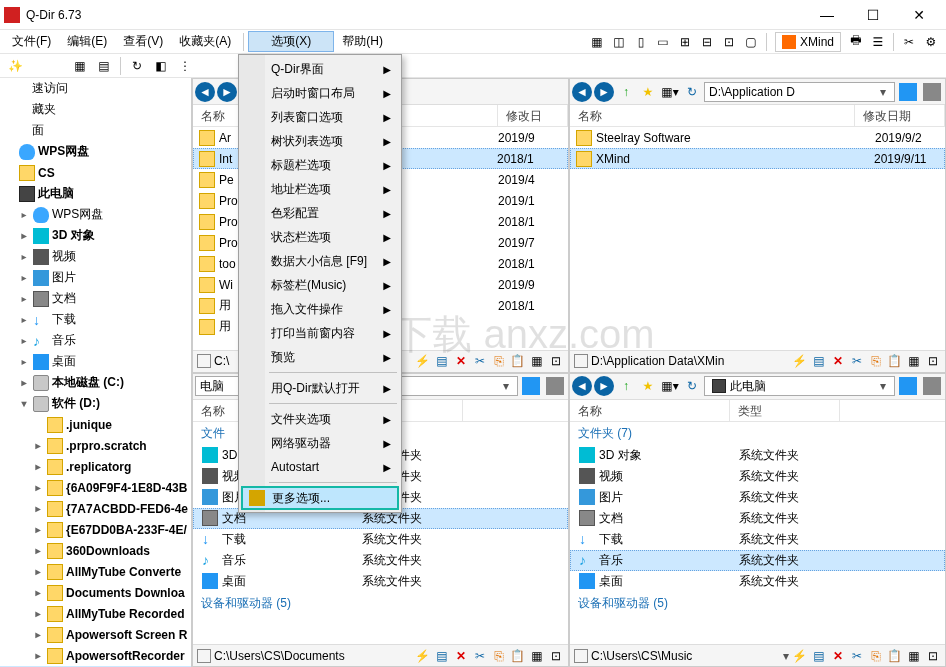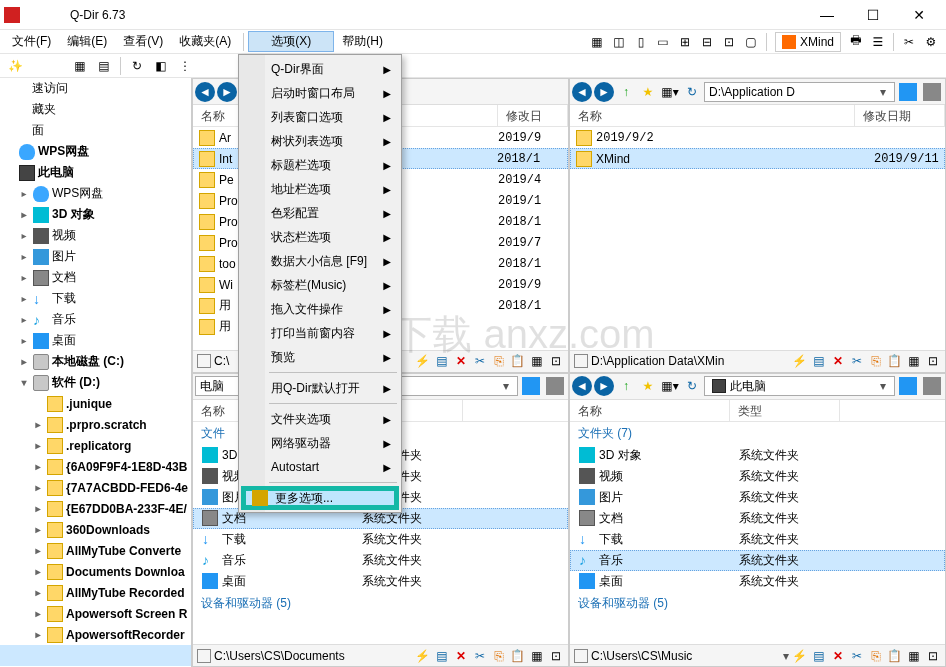--- a/index.html
+++ b/index.html
@@ -1,20 +1,20 @@
 <!DOCTYPE html>
 <html><head>
 <meta charset="utf-8">
 <style>
 * { margin: 0; padding: 0; box-sizing: border-box; font-family: "Microsoft YaHei", "Segoe UI", sans-serif; font-size: 12px; }
 body { background: #fff; width: 946px; height: 667px; overflow: hidden; position: relative; }
 
 .titlebar { height: 30px; background: #fff; display: flex; align-items: center; padding: 0 4px; border-bottom: 1px solid #e5e5e5; }
 .titlebar-icon { width: 16px; height: 16px; background: #d02020; margin-right: 6px; }
-.titlebar-title { flex: 1; margin-left: 44px; }
+.titlebar-title { flex: 1; }
 .win-controls { display: flex; }
 .win-btn { width: 46px; height: 30px; display: flex; align-items: center; justify-content: center; font-size: 14px; }
 
 .menubar { height: 24px; background: #fff; display: flex; align-items: center; padding: 0 4px; border-bottom: 1px solid #e5e5e5; position: relative; }
 .menu-item { padding: 2px 8px; cursor: default; }
 .menu-item.active { background: #cce4f7; border: 1px solid #7eb4ea; padding: 1px 22px; }
 .menu-sep { width: 1px; height: 18px; background: #ccc; margin: 0 4px; }
 .tool-icon { width: 18px; height: 18px; margin: 0 2px; display: inline-flex; align-items: center; justify-content: center; cursor: pointer; }
 .toolbar-right { display: flex; align-items: center; margin-left: auto; }
 .xmind-btn { display: flex; align-items: center; padding: 2px 6px; border: 1px solid #ccc; margin: 0 4px; }
@@ -69,30 +69,30 @@
 .pane-status { height: 22px; border-top: 1px solid #ddd; display: flex; align-items: center; padding: 0 4px; background: #f5f5f5; gap: 3px; }
 .st-check { width: 14px; height: 14px; border: 1px solid #888; }
 .st-path { flex: 1; overflow: hidden; white-space: nowrap; }
 .st-icon { width: 16px; height: 16px; display: inline-flex; align-items: center; justify-content: center; }
 .st-red { color: #d00; font-weight: bold; }
 .st-blue { color: #0a64a4; }
 .st-orange { color: #e07000; }
 
 .dropdown { position: absolute; top: 24px; left: 238px; width: 164px; background: #f0f0f0; border: 1px solid #a0a0a0; box-shadow: 3px 3px 6px rgba(0,0,0,0.25); z-index: 100; padding: 2px; }
 .dd-item { height: 24px; display: flex; align-items: center; padding: 0 26px 0 30px; cursor: default; position: relative; }
-.dd-item:hover, .dd-item.hover { background: #bee6fd; border: 5px solid #14b8a6; padding: 0 25px 0 29px; }
+.dd-item:hover, .dd-item.hover { background: #bee6fd; border: 2px solid #14b8a6; padding: 0 25px 0 29px; }
 .dd-item .arrow { position: absolute; right: 8px; font-size: 10px; }
 .dd-item .dd-ticon { position: absolute; left: 6px; width: 16px; height: 16px; }
 .dd-sep { height: 1px; background: #c0c0c0; margin: 3px 2px 3px 28px; }
 .dd-gutter { position: absolute; left: 0; top: 0; bottom: 0; width: 26px; background: #e8e8e8; }
 
 .watermark { position: absolute; left: 50%; top: 50%; transform: translate(-50%,-50%); font-size: 40px; color: rgba(0,0,0,0.12); pointer-events: none; z-index: 50; white-space: nowrap; }
 
 .col-name { flex: 1; min-width: 0; }
-.col-date { width: 70px; font-family: Liberation Mono, monospace; }
+.col-date { width: 70px; }
 .col-type { width: 110px; }
 </style>
 </head>
 <body>
 
 <div class="titlebar">
   <div class="titlebar-icon"></div>
   <div class="titlebar-title">Q-Dir 6.73</div>
   <div class="win-controls">
     <div class="win-btn">—</div>
@@ -242,20 +242,25 @@
           <span style="width:16px;display:inline-block"></span>
           <span>面</span>
         </div>
         <div class="tree-row bold" style="padding-left: 4px;">
           <span class="expander"></span>
           <span class="ticon cloud"></span>
           <span>WPS网盘</span>
         </div>
         <div class="tree-row bold" style="padding-left: 4px;">
           <span class="expander"></span>
+          <span class="ticon folder"></span>
+          <span>CS</span>
+        </div>
+        <div class="tree-row bold" style="padding-left: 4px;">
+          <span class="expander"></span>
           <span class="ticon pc"></span>
           <span>此电脑</span>
         </div>
         <div class="tree-row" style="padding-left: 18px;">
           <span class="expander">▸</span>
           <span class="ticon cloud"></span>
           <span>WPS网盘</span>
         </div>
         <div class="tree-row bold" style="padding-left: 18px;">
           <span class="expander">▸</span>
@@ -458,20 +463,21 @@
         <div class="disp"></div>
         <div class="disp" style="background:#888"></div>
       </div>
       <div class="list-header">
         <div class="col col-name">名称</div>
         <div class="col col-date" style="width:90px">修改日期</div>
       </div>
       <div class="list-body" id="list-tr">
           <div class="list-row">
             <span class="ficon folder-icon"></span>
+            <span class="col col-name">Steelray Software</span>
             <span class="col col-date">2019/9/2</span>
           </div>
           <div class="list-row selected">
             <span class="ficon folder-icon"></span>
             <span class="col col-name">XMind</span>
             <span class="col col-date">2019/9/11</span>
           </div>
         </div>
       <div class="pane-status">
         <div class="st-check"></div>

